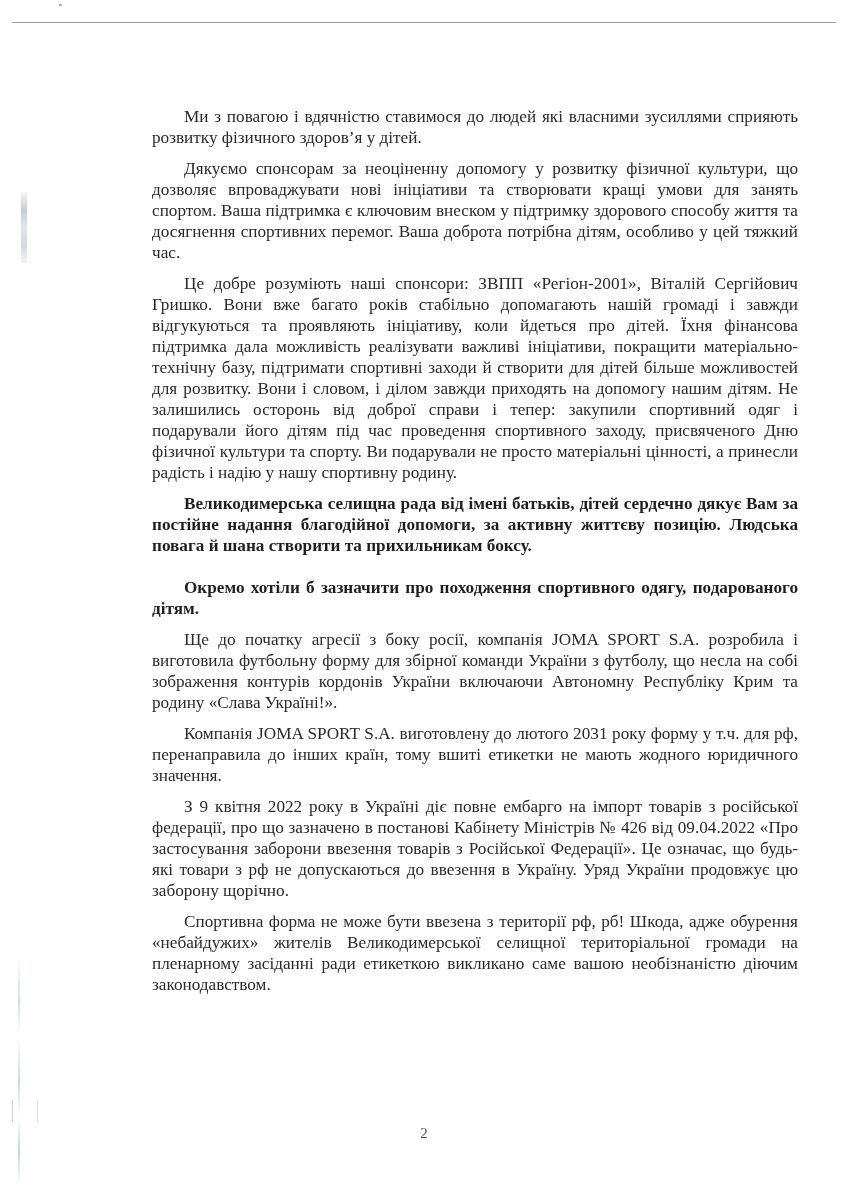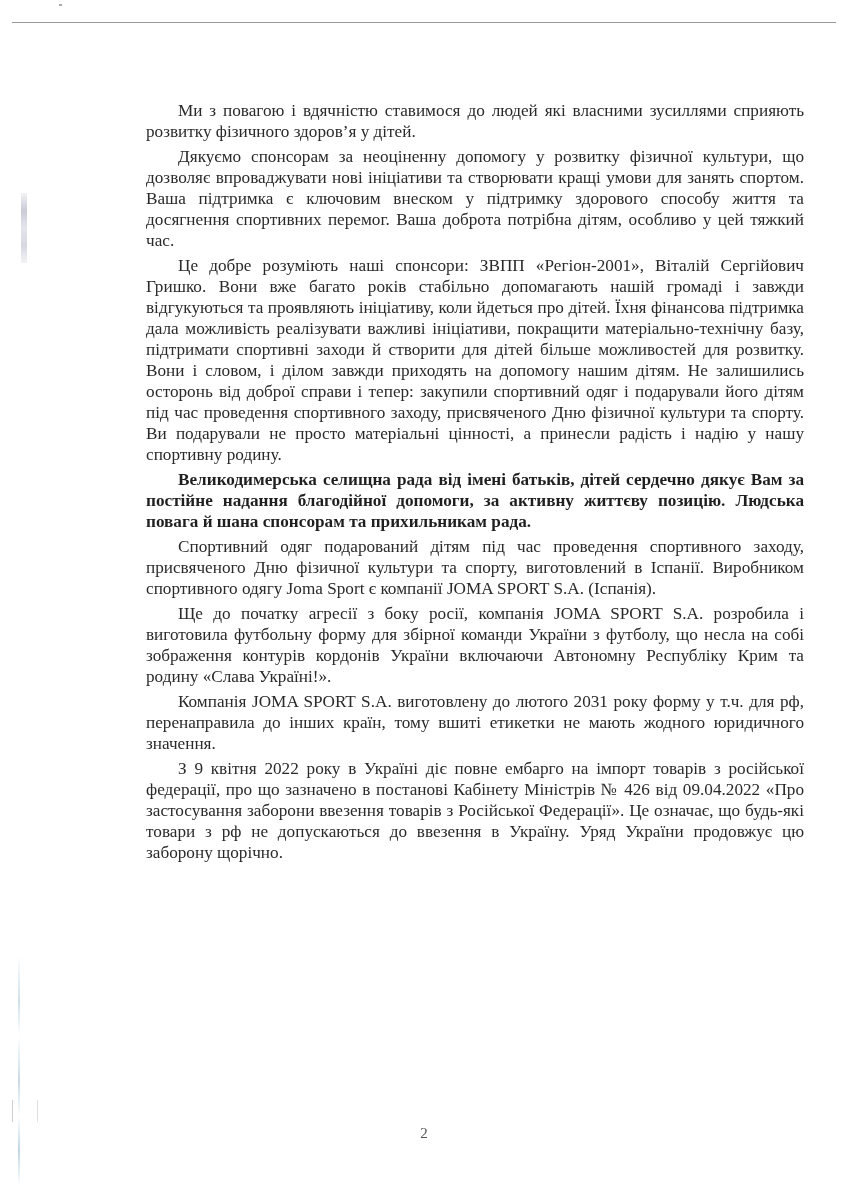--- a/index.html
+++ b/index.html
@@ -22,41 +22,42 @@
     background:linear-gradient(180deg,#fff,#cfe0ea 20%,#fff 35%,#c7dbe8 55%,#fff 70%,#bfd6e6 85%,#fff);
   }
   .scan-mark-3 {
     position:absolute; left:12px; top:1100px; width:24px; height:22px;
     border-left:1px solid #d0d0d0; border-right:1px solid #e0e0e0;
   }
   .content {
     position:absolute; left:142px; top:96px; width:666px;
     font-size:17.2px; line-height:21px; text-align:justify;
   }
-  .content p { margin:4px; text-indent:32px; }
+  .content p { margin:10px; text-indent:32px; }
   .content p.bold { font-weight:bold; color:#1f1f1f; }
   .content p.gap { margin-top:21px; }
   .page-number {
     position:absolute; left:0; width:848px; top:1125px; text-align:center;
     font-size:15px; color:#555;
   }
 </style>
 </head>
 <body>
 
 <div class="top-rule"></div>
 <div class="top-mark"></div>
 <div class="scan-mark-1"></div>
 <div class="scan-mark-2"></div>
 <div class="scan-mark-3"></div>
 
 <div class="content">
   <p>Ми з повагою і вдячністю ставимося до людей які власними зусиллями сприяють розвитку фізичного здоров’я у дітей.</p>
   <p>Дякуємо спонсорам за неоціненну допомогу у розвитку фізичної культури, що дозволяє впроваджувати нові ініціативи та створювати кращі умови для занять спортом. Ваша підтримка є ключовим внеском у підтримку здорового способу життя та досягнення спортивних перемог. Ваша доброта потрібна дітям, особливо у цей тяжкий час.</p>
   <p>Це добре розуміють наші спонсори: ЗВПП «Регіон-2001», Віталій Сергійович Гришко. Вони вже багато років стабільно допомагають нашій громаді і завжди відгукуються та проявляють ініціативу, коли йдеться про дітей. Їхня фінансова підтримка дала можливість реалізувати важливі ініціативи, покращити матеріально-технічну базу, підтримати спортивні заходи й створити для дітей більше можливостей для розвитку. Вони і словом, і ділом завжди приходять на допомогу нашим дітям. Не залишились осторонь від доброї справи і тепер: закупили спортивний одяг і подарували його дітям під час проведення спортивного заходу, присвяченого Дню фізичної культури та спорту.  Ви подарували не просто матеріальні цінності, а принесли радість і надію у нашу спортивну родину.</p>
-  <p class="bold">Великодимерська селищна рада  від імені батьків, дітей сердечно дякує Вам за постійне надання благодійної допомоги, за активну життєву позицію. Людська повага й шана  спонсорам  та прихильникам рада.</p>
-  <p>Спортивний одяг подарований дітям під час проведення спортивного заходу, присвяченого Дню фізичної культури та спорту,  виготовлений в Іспанії. Виробником   спортивного одягу  Joma Sport є компанії JOMA SPORT S.A. (Іспанія).</p>
+  <p class="bold">Великодимерська селищна рада  від імені батьків, дітей сердечно дякує Вам за постійне надання благодійної допомоги, за активну життєву позицію. Людська повага й шана  створити  та прихильникам боксу.</p>
+  <p class="bold gap">Окремо хотіли б зазначити про походження спортивного одягу, подарованого дітям.</p>
   <p>Ще до початку агресії з боку росії, компанія JOMA SPORT S.A. розробила і виготовила футбольну форму для збірної команди України з футболу, що несла на собі зображення контурів кордонів України включаючи Автономну Республіку Крим та родину «Слава Україні!».</p>
   <p>Компанія JOMA SPORT S.A. виготовлену до лютого 2031 року форму у т.ч. для рф, перенаправила до інших країн, тому вшиті етикетки не мають жодного юридичного значення.</p>
   <p>З 9 квітня 2022 року в Україні діє повне ембарго на імпорт товарів з російської федерації, про що зазначено в постанові Кабінету Міністрів № 426 від 09.04.2022 «Про застосування заборони ввезення товарів з Російської Федерації». Це означає, що будь-які товари з рф  не допускаються до ввезення в Україну. Уряд України продовжує цю заборону щорічно.</p>
+  <p>Спортивна форма не може бути ввезена з території рф, рб!  Шкода, адже обурення «небайдужих» жителів Великодимерської селищної територіальної громади на пленарному засіданні ради етикеткою  викликано саме вашою необізнаністю  діючим законодавством.</p>
 </div>
 
 <div class="page-number">2</div>
 
 </body></html>

